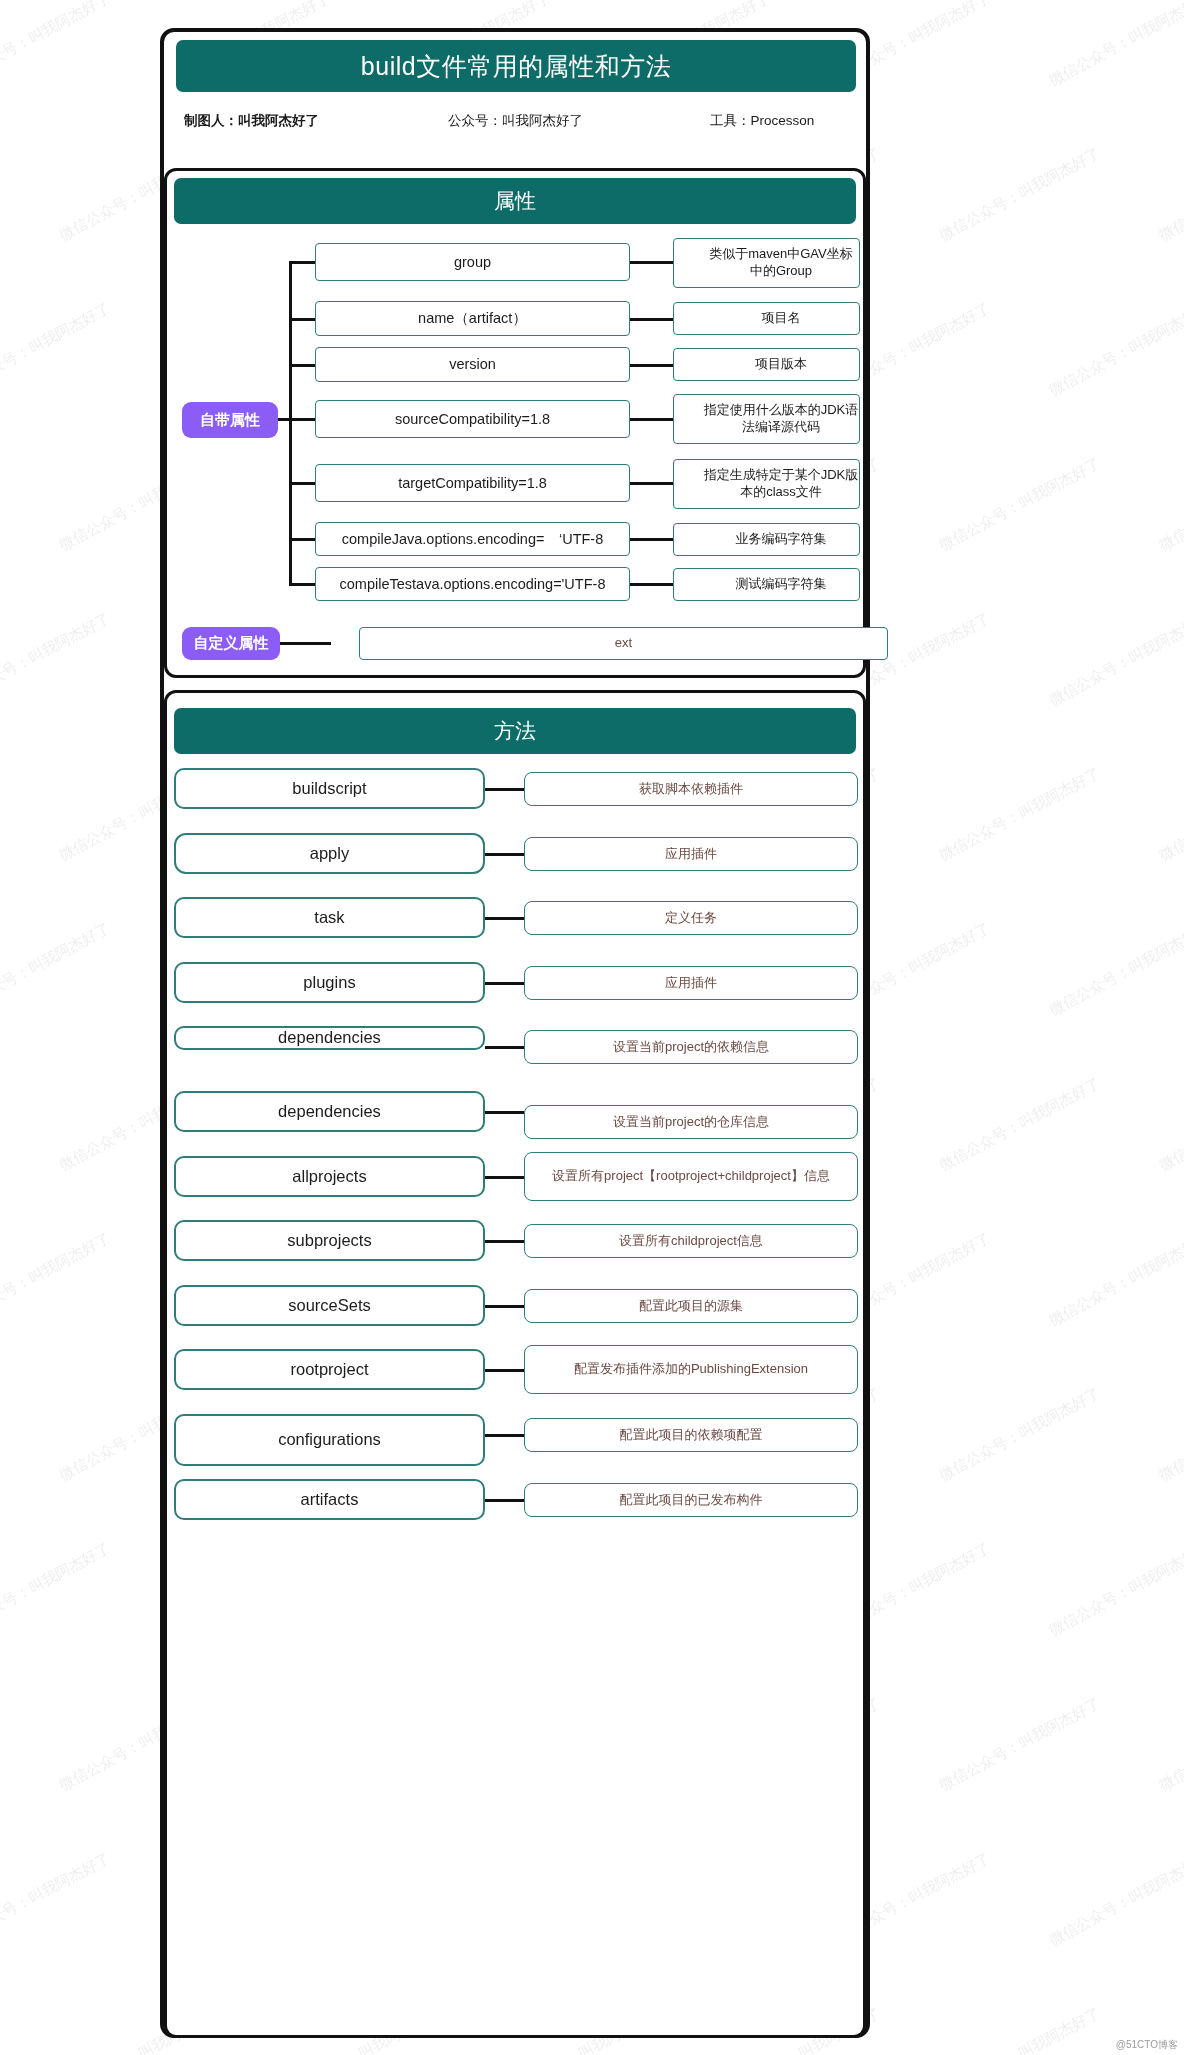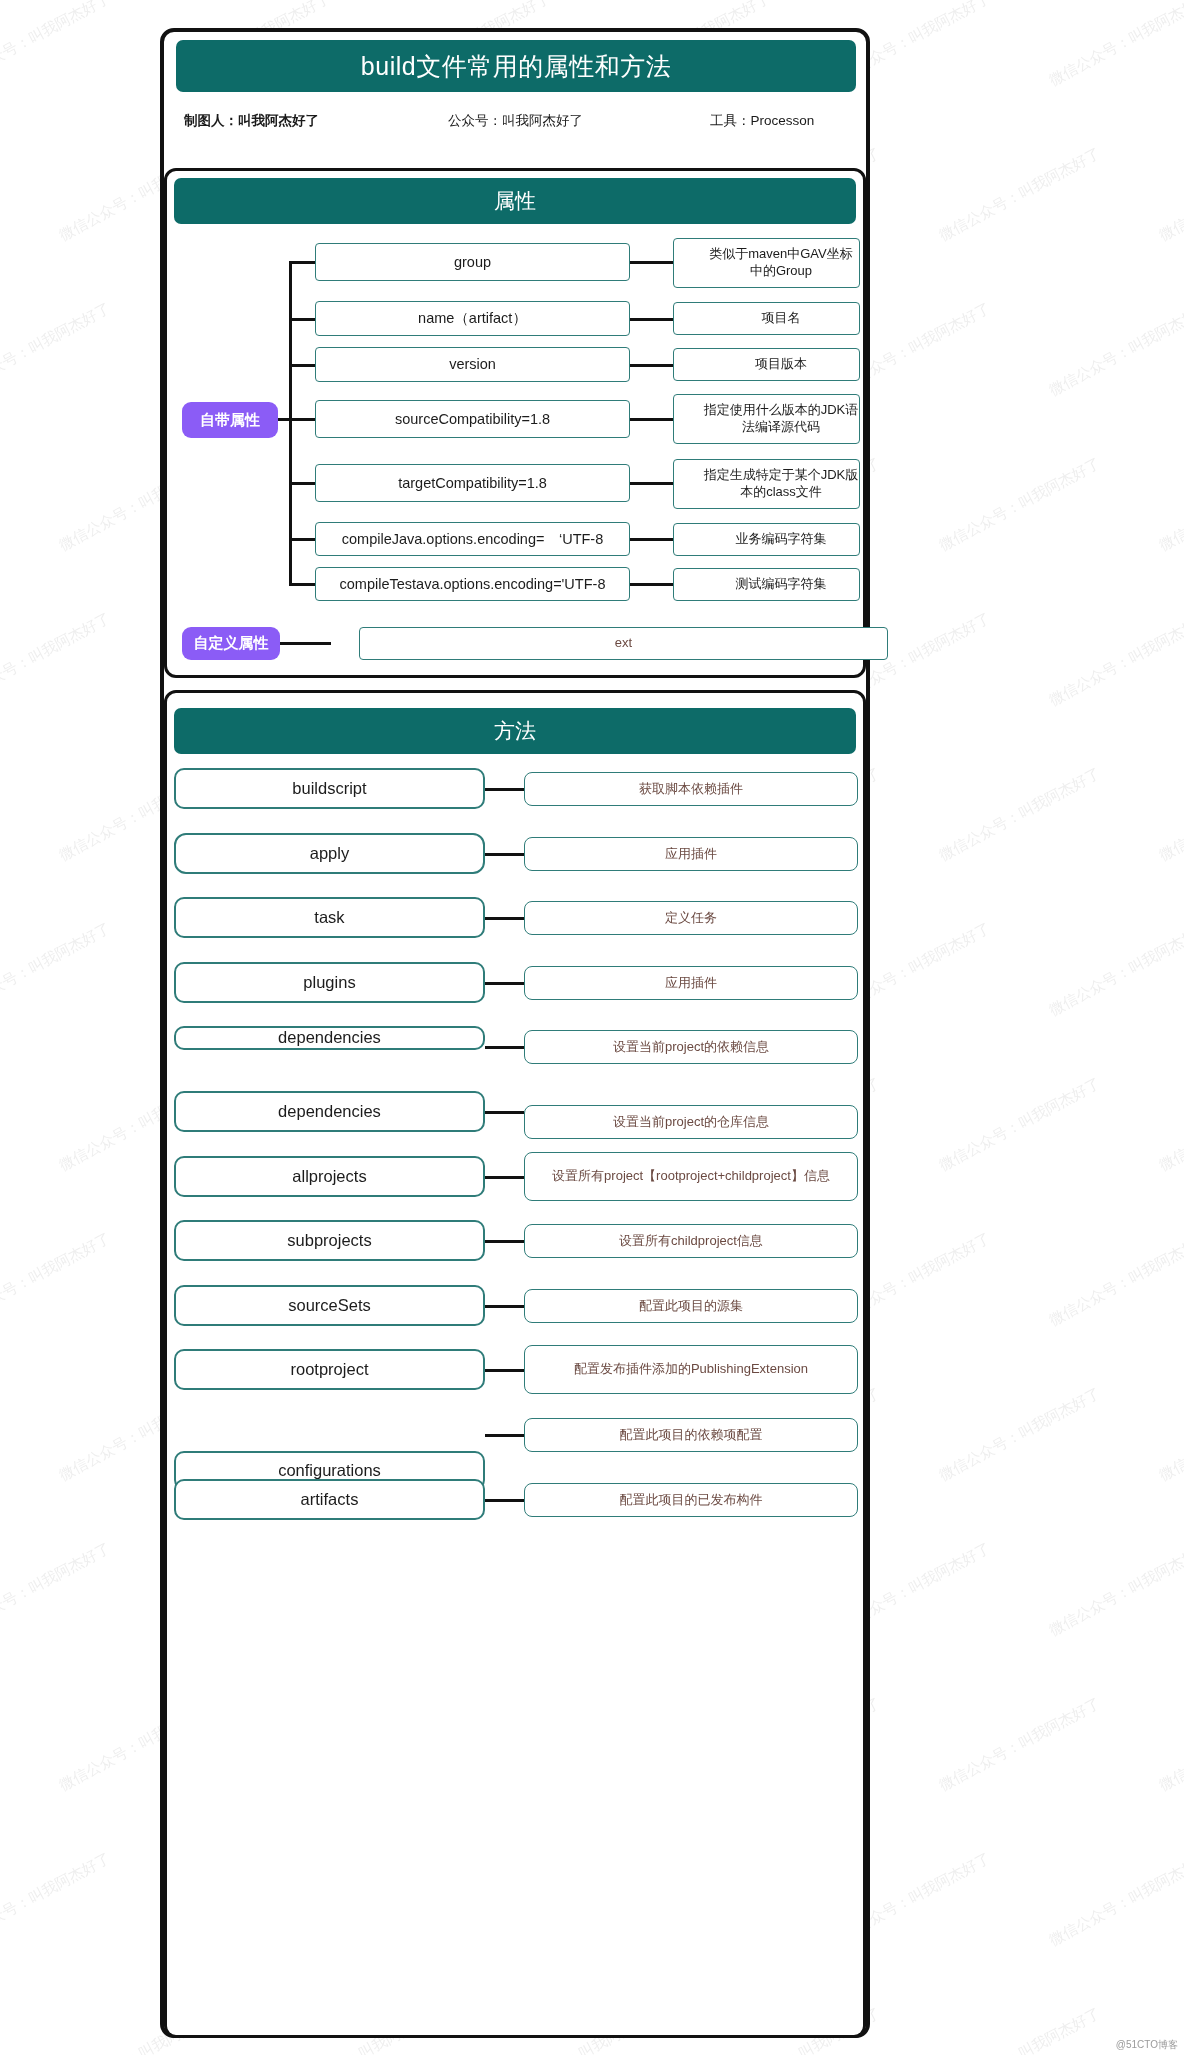--- a/index.html
+++ b/index.html
@@ -323,21 +323,21 @@
     <div class="hline" style="left: 485px; top: 1175.5px; width: 39px;"></div>
     <div class="node method-item" style="left: 174px; top: 1220px; width: 311px; height: 41px;">subprojects</div>
     <div class="node method-desc" style="left: 524px; top: 1224px; width: 334px; height: 34px;">设置所有childproject信息</div>
     <div class="hline" style="left: 485px; top: 1239.5px; width: 39px;"></div>
     <div class="node method-item" style="left: 174px; top: 1285px; width: 311px; height: 41px;">sourceSets</div>
     <div class="node method-desc" style="left: 524px; top: 1289px; width: 334px; height: 34px;">配置此项目的源集</div>
     <div class="hline" style="left: 485px; top: 1304.5px; width: 39px;"></div>
     <div class="node method-item" style="left: 174px; top: 1349px; width: 311px; height: 41px;">rootproject</div>
     <div class="node method-desc" style="left: 524px; top: 1345px; width: 334px; height: 49px;">配置发布插件添加的PublishingExtension</div>
     <div class="hline" style="left: 485px; top: 1368.5px; width: 39px;"></div>
-    <div class="node method-item" style="left: 174px; top: 1414px; width: 311px; height: 39px; margin-top: 37px;">configurations</div>
+    <div class="node method-item" style="left: 174px; top: 1414px; width: 311px; height: 52px;">configurations</div>
     <div class="node method-desc" style="left: 524px; top: 1418px; width: 334px; height: 34px;">配置此项目的依赖项配置</div>
     <div class="hline" style="left: 485px; top: 1433.5px; width: 39px;"></div>
     <div class="node method-item" style="left: 174px; top: 1479px; width: 311px; height: 41px;">artifacts</div>
     <div class="node method-desc" style="left: 524px; top: 1483px; width: 334px; height: 34px;">配置此项目的已发布构件</div>
     <div class="hline" style="left: 485px; top: 1498.5px; width: 39px;"></div>
   </div>
 
 <div class="credit">@51CTO博客</div>
 
 </body></html>

